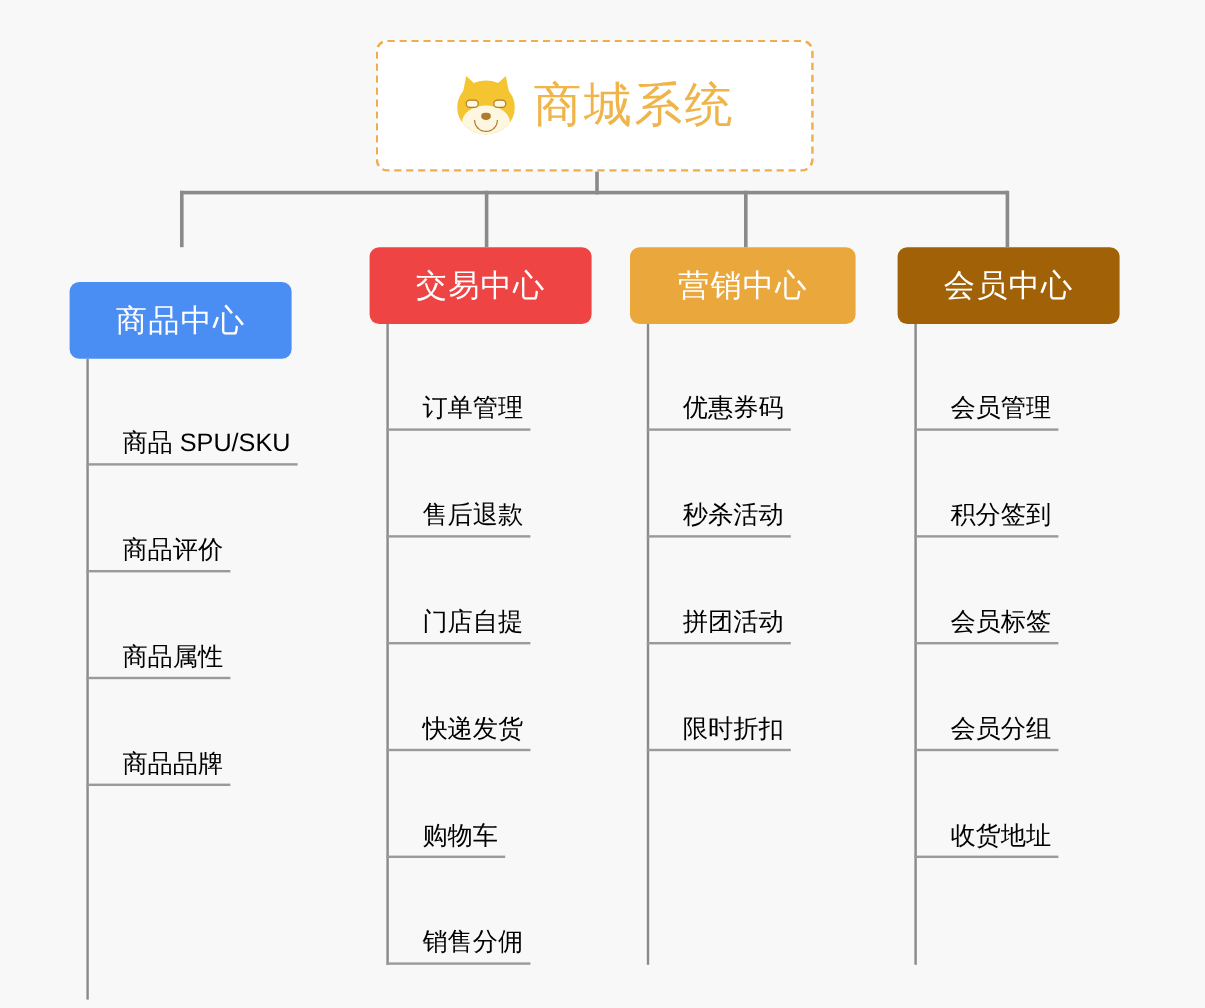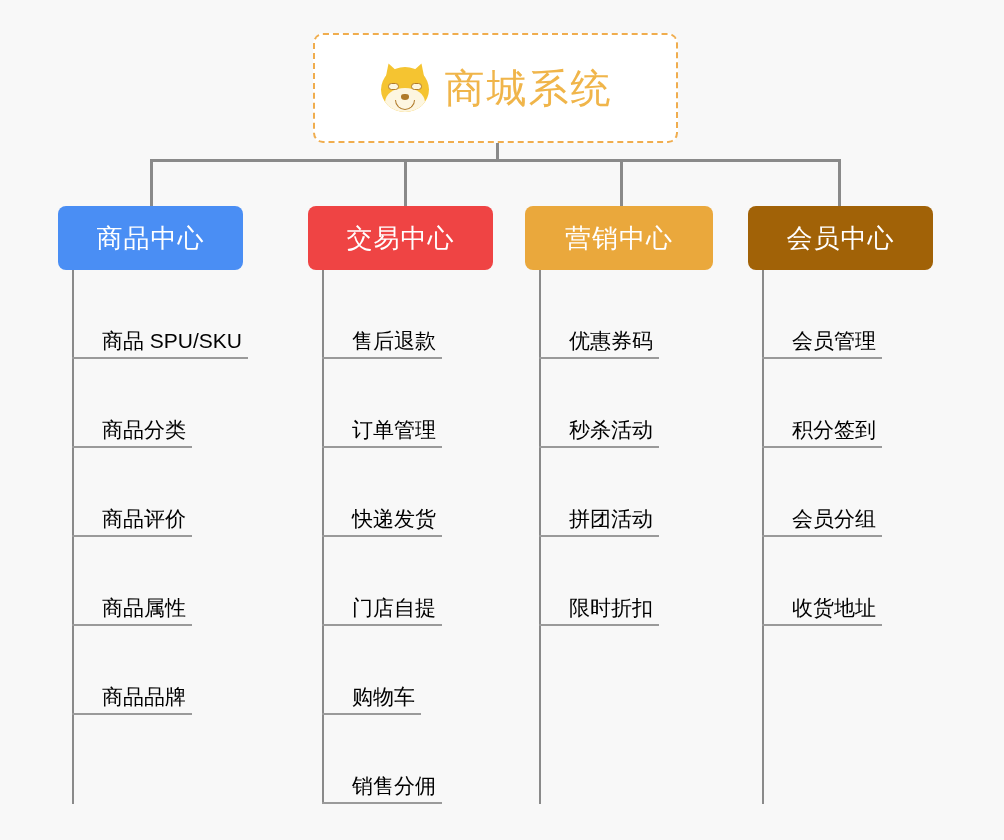--- a/index.html
+++ b/index.html
@@ -189,60 +189,57 @@
         <span class="mouth"></span>
       </span>
     </span>
     <span class="root-title">商城系统</span>
   </div>
 
   <div class="conn conn-v-root"></div>
   <div class="conn conn-h-bus"></div>
 
   <div id="branch-layer">
-      <div class="branch" style="left: 58px; width: 185px;">
+      <div class="branch" style="left: 58px; width: 185px; margin-top: 29px;">
         <div class="branch-header" style="background: rgb(74, 142, 244); width: 185px;">
           <span>商品中心</span>
         </div>
         <div class="branch-trunk" style="height: 534px;"></div>
         <div class="branch-items">
           <div class="leaf">
             <span class="leaf-label">商品 SPU/SKU</span>
-          </div>
-          <div class="leaf">
-            <span class="leaf-label">商品分类</span>
           </div>
           <div class="leaf">
             <span class="leaf-label">商品评价</span>
           </div>
           <div class="leaf">
             <span class="leaf-label">商品属性</span>
           </div>
           <div class="leaf">
             <span class="leaf-label">商品品牌</span>
           </div>
         </div>
       </div>
       <div class="branch" style="left: 308px; width: 185px;">
         <div class="branch-header" style="background: #ef4444; width: 185px;">
           <span>交易中心</span>
         </div>
         <div class="branch-trunk" style="height: 534px;"></div>
         <div class="branch-items">
           <div class="leaf">
+            <span class="leaf-label">订单管理</span>
+          </div>
+          <div class="leaf">
             <span class="leaf-label">售后退款</span>
           </div>
           <div class="leaf">
-            <span class="leaf-label">订单管理</span>
+            <span class="leaf-label">门店自提</span>
           </div>
           <div class="leaf">
             <span class="leaf-label">快递发货</span>
-          </div>
-          <div class="leaf">
-            <span class="leaf-label">门店自提</span>
           </div>
           <div class="leaf">
             <span class="leaf-label">购物车</span>
           </div>
           <div class="leaf">
             <span class="leaf-label">销售分佣</span>
           </div>
         </div>
       </div>
       <div class="branch" style="left: 525px; width: 188px;">
@@ -269,20 +266,23 @@
         <div class="branch-header" style="background: #a16207; width: 185px;">
           <span>会员中心</span>
         </div>
         <div class="branch-trunk" style="height: 534px;"></div>
         <div class="branch-items">
           <div class="leaf">
             <span class="leaf-label">会员管理</span>
           </div>
           <div class="leaf">
             <span class="leaf-label">积分签到</span>
+          </div>
+          <div class="leaf">
+            <span class="leaf-label">会员标签</span>
           </div>
           <div class="leaf">
             <span class="leaf-label">会员分组</span>
           </div>
           <div class="leaf">
             <span class="leaf-label">收货地址</span>
           </div>
         </div>
       </div>
     </div>

